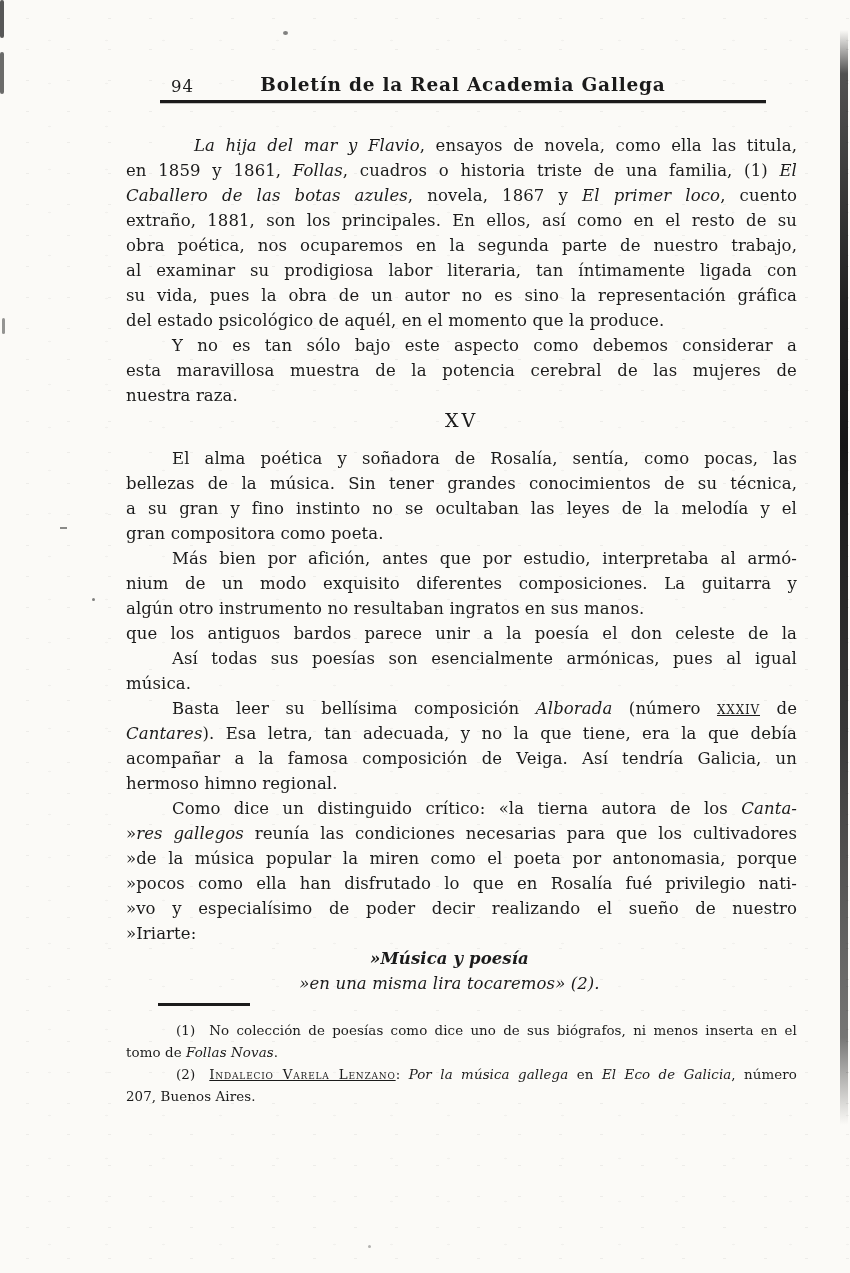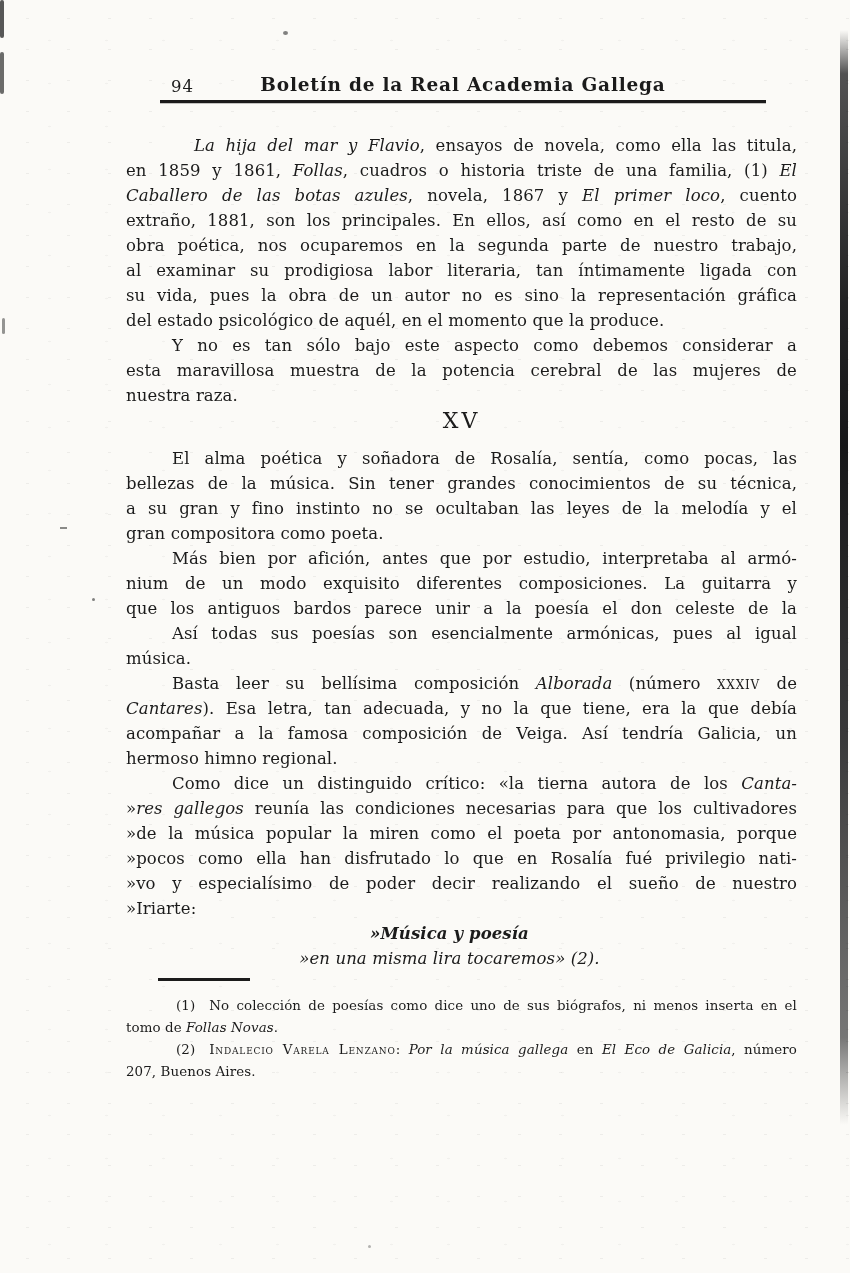--- a/index.html
+++ b/index.html
@@ -25,32 +25,32 @@
   .hrule{ position:absolute; left:160px; top:100px; width:606px; height:3px; background:var(--ink);
           box-shadow:0 1px 0 rgba(27,27,27,.25); }
   
   .tbody{ position:absolute; left:126px; top:133px; width:671px;
           font-size:16.5px; line-height:25px; letter-spacing:.1px; }
   .line{ height:25px; text-align:justify; text-align-last:justify; text-justify:inter-word; }
   .line.last{ text-align-last:left; }
   .blk.paragraph .line.indent{ text-indent:46px; }
   .blk.paragraph.deep .line.indent{ text-indent:68px; }
   .heading{ height:25px; margin-bottom:13px; text-align:center;
-            font-size:22px; letter-spacing:3px; }
+            font-size:19px; letter-spacing:3px; }
   .blk.verse .line{ text-align:right; text-align-last:center; font-style:italic;
                     transform:translateX(-12px); }
   .fnrule{ width:92px; height:2.5px; background:var(--ink); margin:7px 0 0 32px; }
   .blk.footnote{ margin-top:14px; font-size:13.4px; }
   .blk.footnote + .blk.footnote{ margin-top:0; }
   .blk.footnote .line{ height:22px; line-height:22px; }
   .blk.footnote .line.indent{ text-indent:50px; }
   
   .it{ font-style:italic; }
   .bd{ font-weight:bold; }
-  .sc{ font-variant:small-caps; letter-spacing:.8px; }
+  .sc{ font-variant:small-caps; letter-spacing:.8px;text-decoration:underline; }
   .gap{ margin-left:14px; }
   
   .edge-right{ position:absolute; left:840px; top:30px; width:8px; height:1095px;
     background:linear-gradient(to bottom,
       rgba(10,10,10,0) 0%, rgba(10,10,10,.7) 4%, rgba(10,10,10,.9) 25%,
       rgba(10,10,10,.95) 38%, rgba(10,10,10,.8) 65%, rgba(10,10,10,.55) 92%,
       rgba(10,10,10,0) 100%); }
   .speck{ position:absolute; background:#2e2e2e; }
   .sp1{ left:0; top:5; width:4px; height:38px; opacity:.8; border-radius:2px; }
   .sp2{ left:0; top:52px; width:4px; height:42px; opacity:.7; border-radius:2px; }
@@ -87,20 +87,21 @@
       <div class="heading">XV</div>
       <div class="blk paragraph">
         <div class="line indent"><span>El alma poética y soñadora de Rosalía, sentía, como pocas, las</span></div>
         <div class="line"><span>bellezas de la música. Sin tener grandes conocimientos de su técnica,</span></div>
         <div class="line"><span>a su gran y fino instinto no se ocultaban las leyes de la melodía y el</span></div>
         <div class="line last"><span>gran compositora como poeta.</span></div>
       </div>
       <div class="blk paragraph">
         <div class="line indent"><span>Más bien por afición, antes que por estudio, interpretaba al armó-</span></div>
         <div class="line"><span>nium de un modo exquisito diferentes composiciones. La guitarra y</span></div>
+        <div class="line last"><span>algún otro instrumento no resultaban ingratos en sus manos.</span></div>
       </div>
       <div class="blk paragraph">
         <div class="line"><span>que los antiguos bardos parece unir a la poesía el don celeste de la</span></div>
         <div class="line indent"><span>Así todas sus poesías son esencialmente armónicas, pues al igual</span></div>
         <div class="line last"><span>música.</span></div>
       </div>
       <div class="blk paragraph">
         <div class="line indent"><span>Basta leer su bellísima composición </span><span class="it">Alborada</span><span> (número </span><span class="sc">xxxiv</span><span> de</span></div>
         <div class="line"><span class="it">Cantares</span><span>). Esa letra, tan adecuada, y no la que tiene, era la que debía</span></div>
         <div class="line"><span>acompañar a la famosa composición de Veiga.  Así tendría Galicia, un</span></div>

